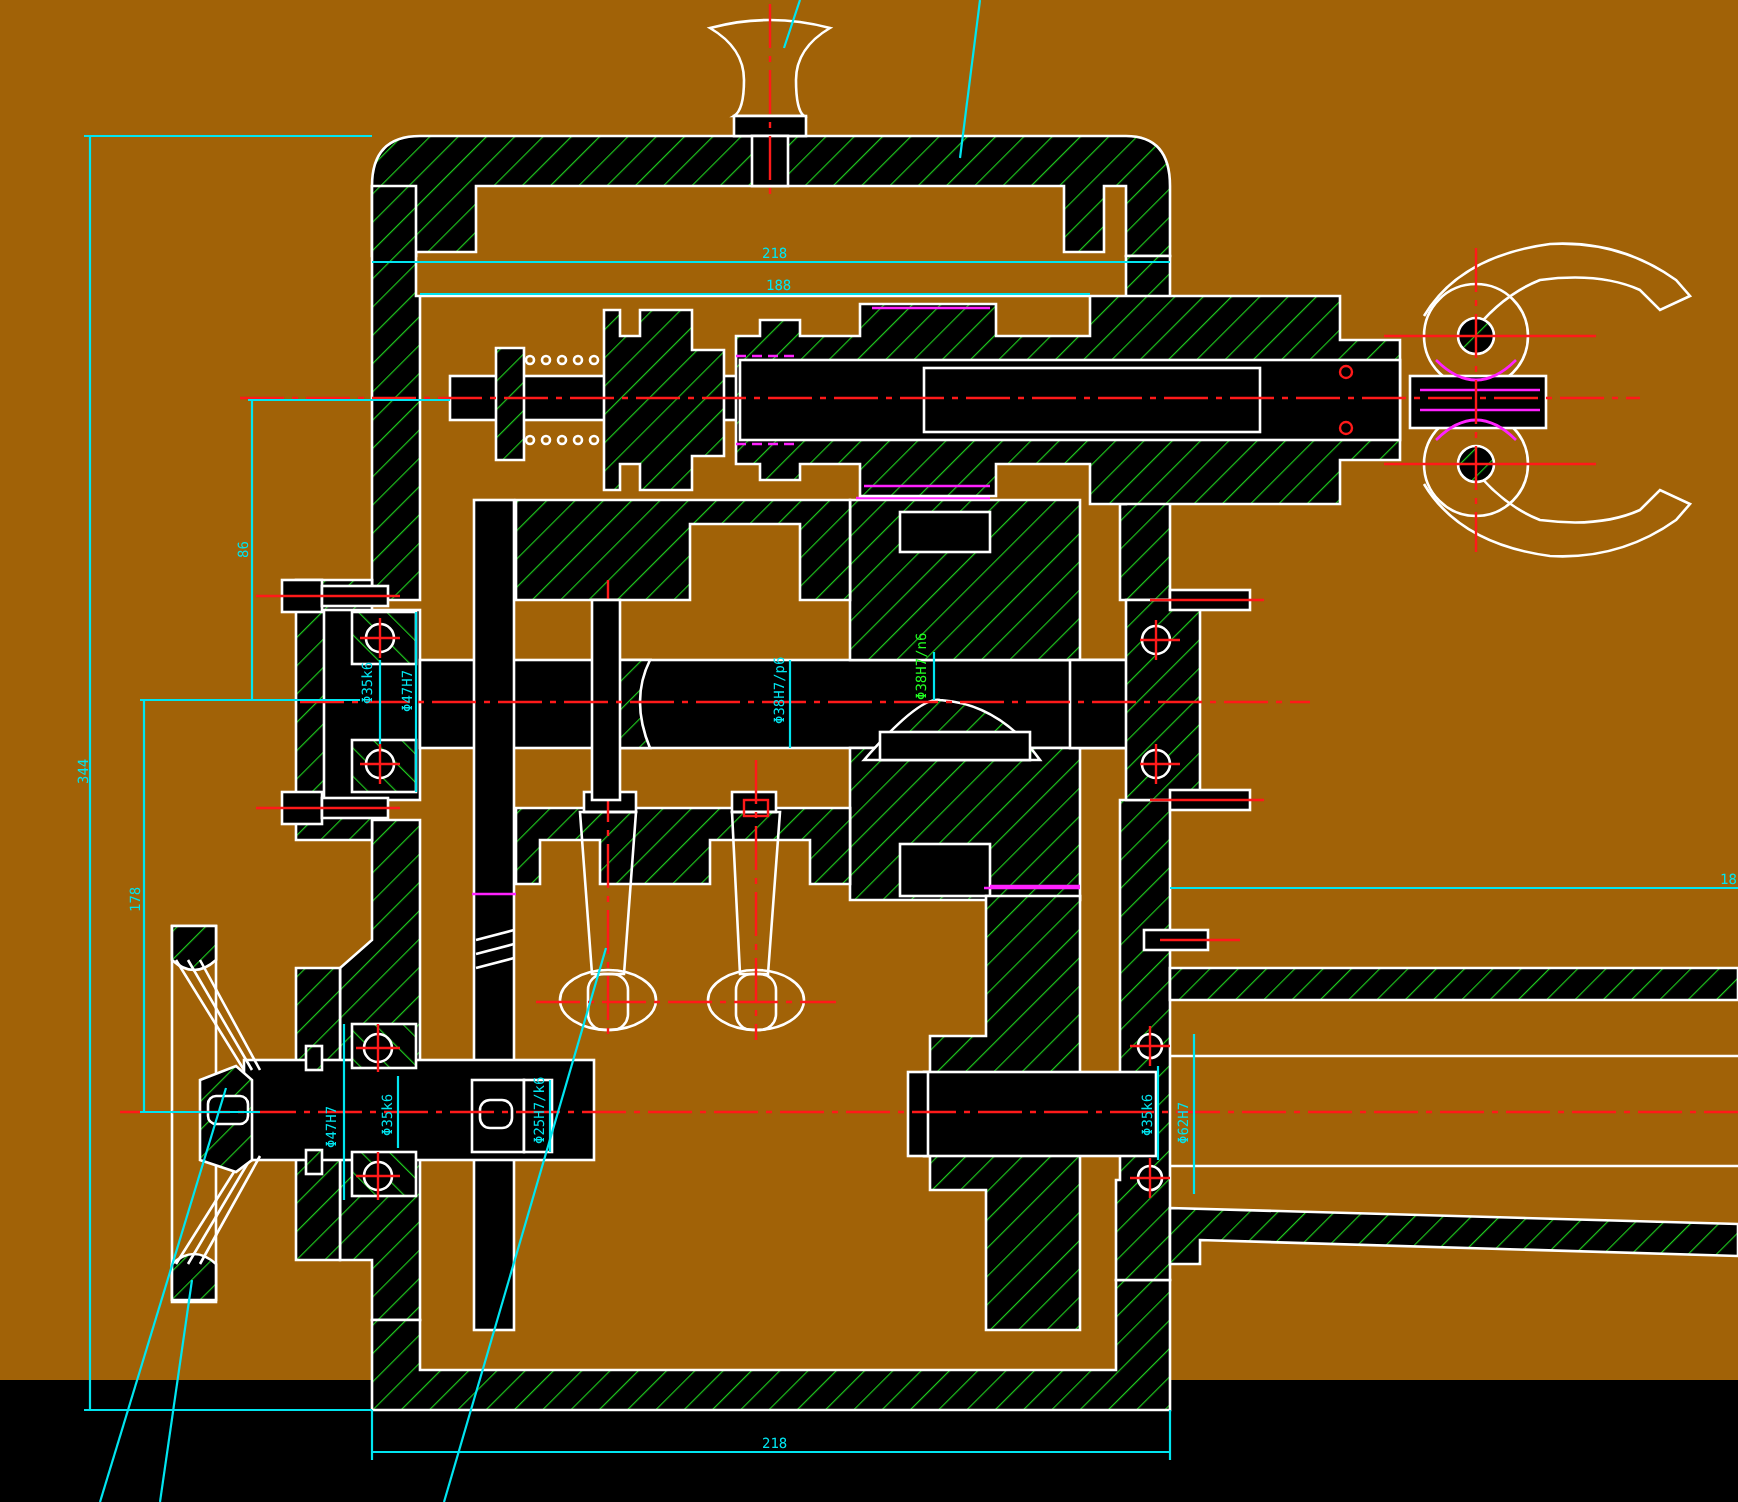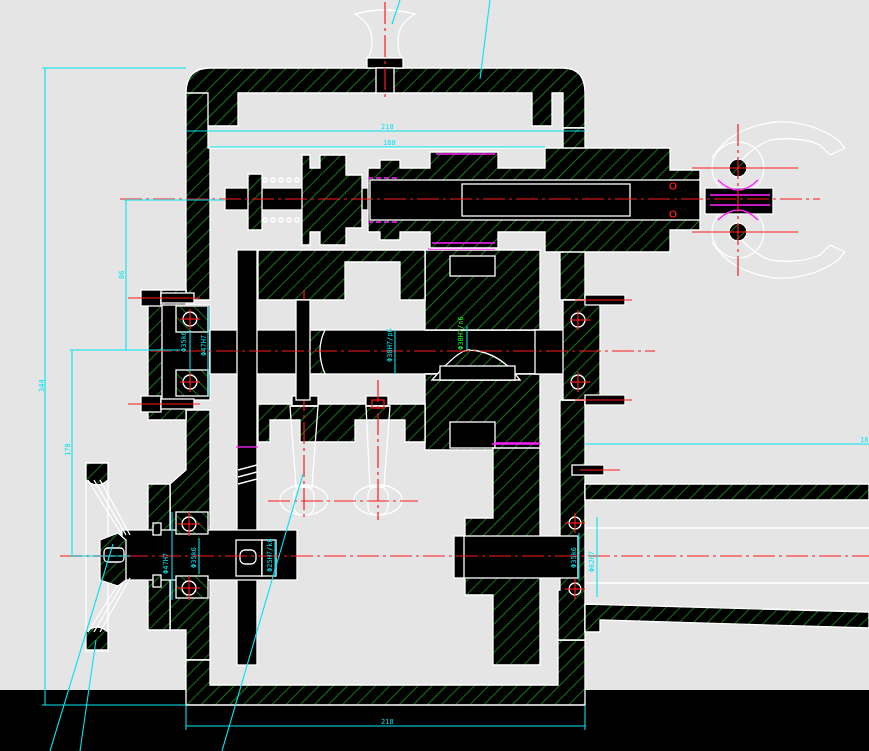--- a/index.html
+++ b/index.html
@@ -1,17 +1,17 @@
 <!DOCTYPE html>
 <html><head>
 <meta charset="utf-8">
 <style>
   html,body{margin:0;padding:0;background:#000;}
   body{width:869px;height:751px;overflow:hidden;font-family:"DejaVu Sans Mono",monospace;}
-  #canvas{position:absolute;left:0;top:0;width:869px;height:690px;background:#e5e5e5;}
+  #canvas{position:absolute;left:0;top:0;width:869px;height:690px;background:#a16207;}
   svg{display:block;}
   .w{stroke:#fff;stroke-width:1.3;fill:none;}
   .wf{stroke:#fff;stroke-width:1.3;fill:#000;}
   .c{stroke:#00e5f0;stroke-width:1.1;fill:none;}
   .r{stroke:#ff1a1a;stroke-width:1.2;fill:none;stroke-dasharray:22 4 3 4;}
   .rs{stroke:#ff1a1a;stroke-width:1.2;fill:none;}
   .m{stroke:#ff22ff;stroke-width:1.3;fill:none;}
   .md{stroke:#ff22ff;stroke-width:1.3;fill:none;stroke-dasharray:5 3;}
   .h{stroke:#fff;stroke-width:1.3;fill:url(#hatch);}
   .hb{stroke:#fff;stroke-width:1.3;fill:url(#hatchB);}

